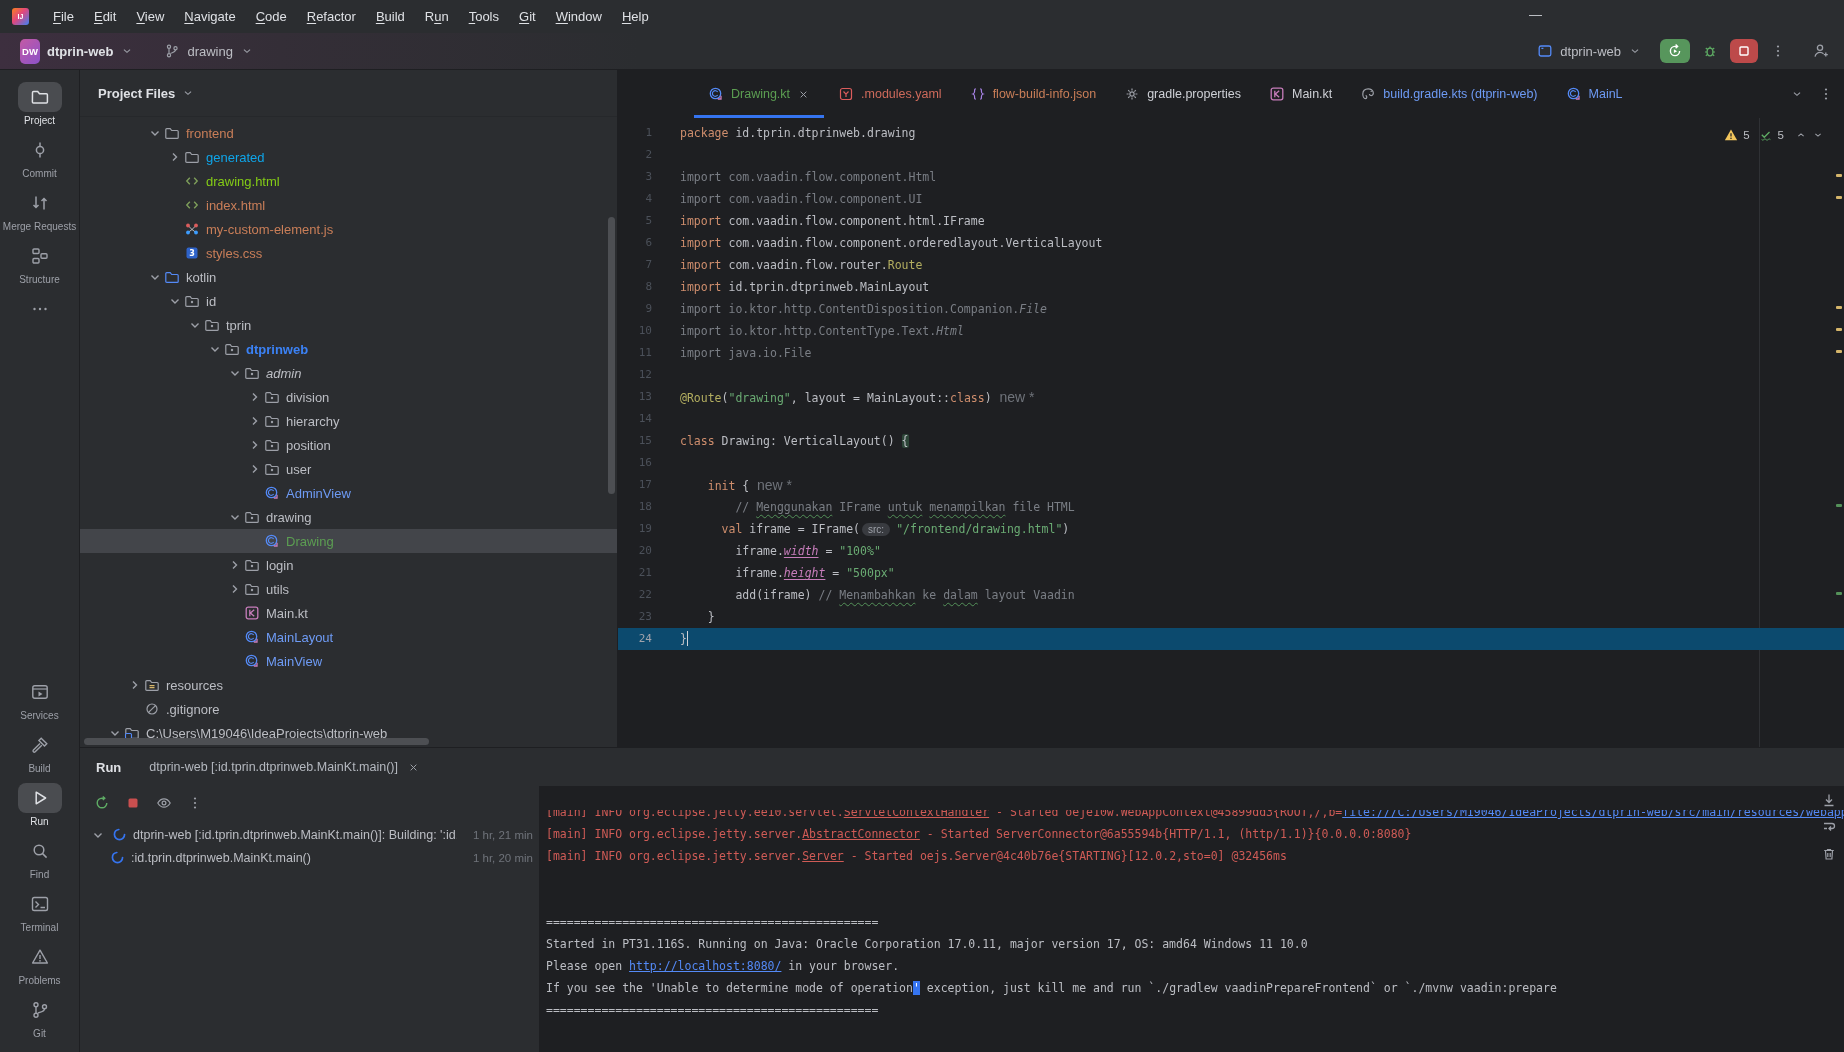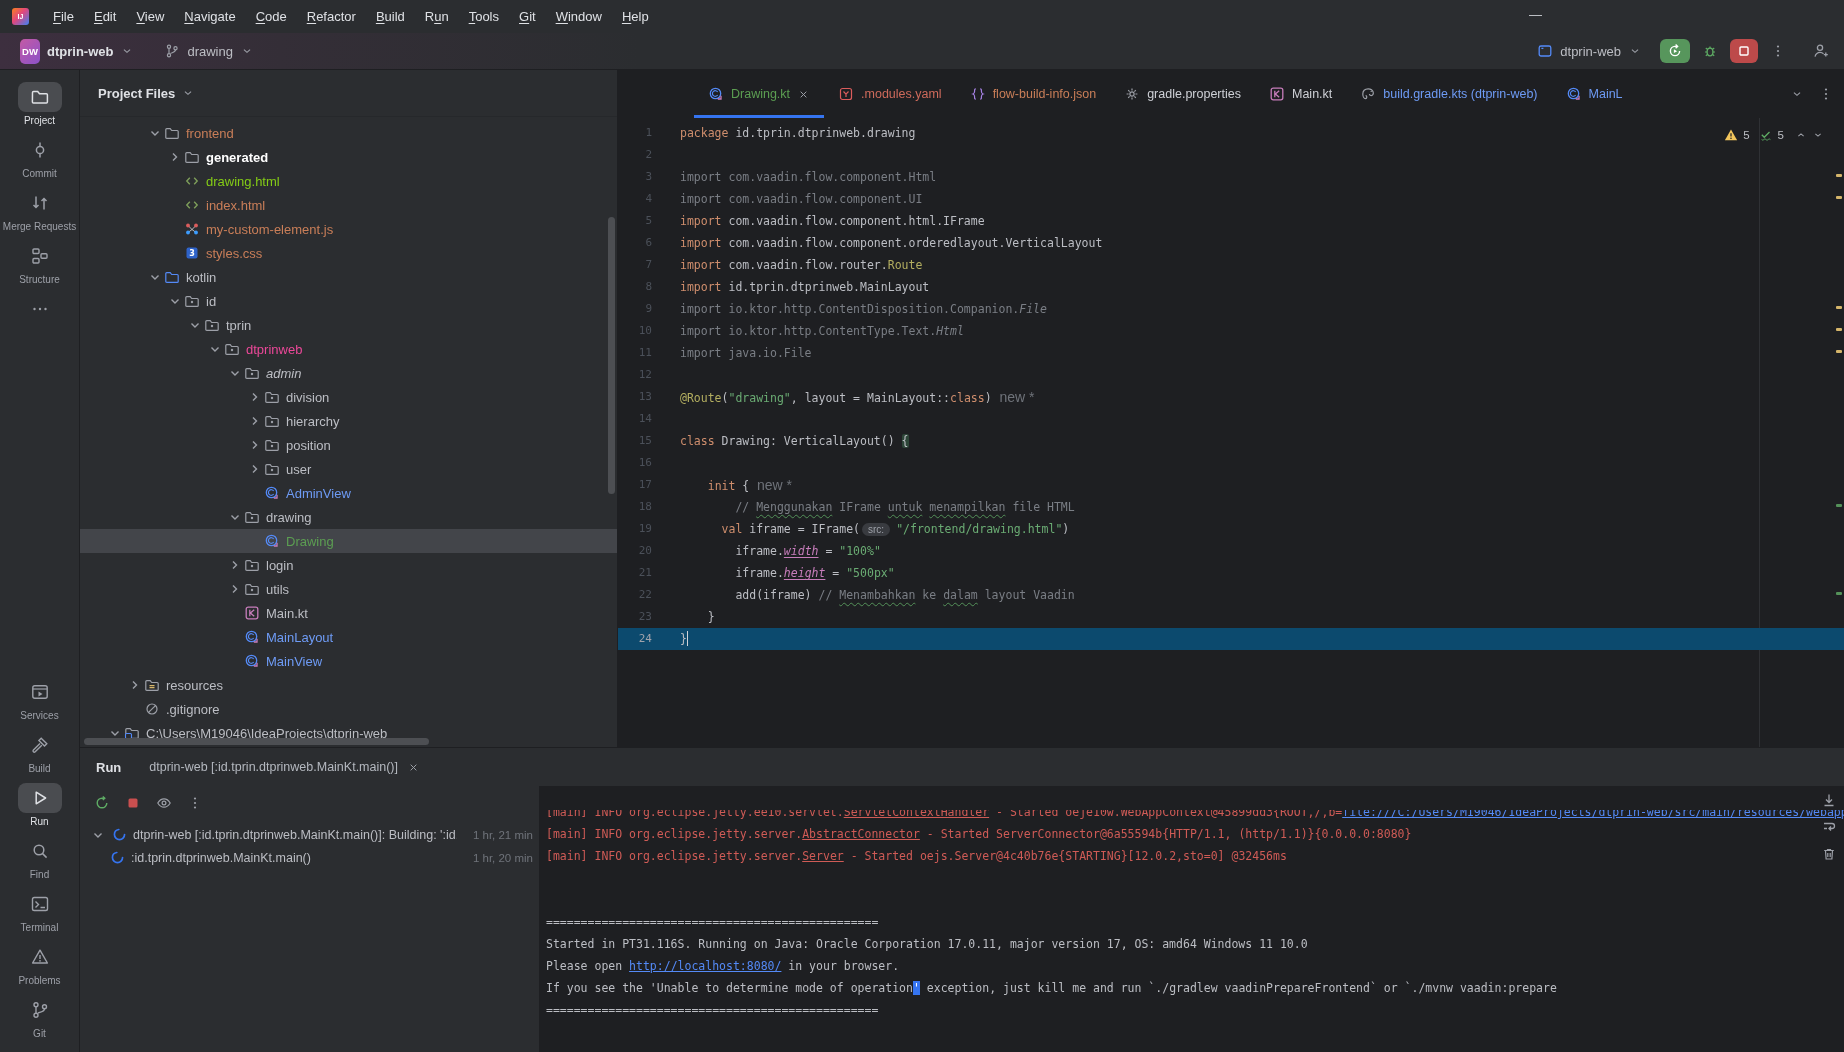--- a/index.html
+++ b/index.html
@@ -398,21 +398,21 @@
                 <span class="t-chev">
                   <svg viewBox="0 0 16 16" width="16" height="16">
                     <path d="m6 4.5 3.5 3.5L6 11.5" fill="none" stroke="#9DA0A8" stroke-width="1.4"></path>
                   </svg>
                 </span>
                 <span class="t-ico" style="color: rgb(157, 160, 168);">
                   <svg viewBox="0 0 16 16" width="16" height="16">
                     <path d="M1.8 4.6c0-.6.4-1 1-1h3.4l1.5 1.9h5.5c.6 0 1 .4 1 1v5.9c0 .6-.4 1-1 1H2.8c-.6 0-1-.4-1-1z" fill="none" stroke="currentColor" stroke-width="1.2"></path>
                   </svg>
                 </span>
-                <span style="color: #ffffff; font-weight: bold;">generated</span>
+                <span style="color: #0ea5e9;">generated</span>
               </div>
               <div class="trow" style="padding-left: 86px;">
                 <span class="t-chev"></span>
                 <span class="t-ico" style="color: rgb(157, 160, 168);">
                   <svg viewBox="0 0 16 16" width="16" height="16">
                     <path d="M5.8 4.8 2.8 8l3 3.2M10.2 4.8l3 3.2-3 3.2" fill="none" stroke="#7E9E5A" stroke-width="1.4"></path>
                   </svg>
                 </span>
                 <span style="color: #84cc16;">drawing.html</span>
               </div>
@@ -494,21 +494,21 @@
                   <svg viewBox="0 0 16 16" width="16" height="16">
                     <path d="m4.5 6.5 3.5 3.5 3.5-3.5" fill="none" stroke="#9DA0A8" stroke-width="1.4"></path>
                   </svg>
                 </span>
                 <span class="t-ico" style="color: rgb(157, 160, 168);">
                   <svg viewBox="0 0 16 16" width="16" height="16">
                     <path d="M1.8 4.6c0-.6.4-1 1-1h3.4l1.5 1.9h5.5c.6 0 1 .4 1 1v5.9c0 .6-.4 1-1 1H2.8c-.6 0-1-.4-1-1z" fill="none" stroke="currentColor" stroke-width="1.2"></path>
                     <circle cx="8" cy="9" r="1.2" fill="currentColor"></circle>
                   </svg>
                 </span>
-                <span style="color: #ec4899;">dtprinweb</span>
+                <span style="color: #3b82f6; font-weight: bold;">dtprinweb</span>
               </div>
               <div class="trow" style="padding-left: 146px;">
                 <span class="t-chev">
                   <svg viewBox="0 0 16 16" width="16" height="16">
                     <path d="m4.5 6.5 3.5 3.5 3.5-3.5" fill="none" stroke="#9DA0A8" stroke-width="1.4"></path>
                   </svg>
                 </span>
                 <span class="t-ico" style="color: rgb(157, 160, 168);">
                   <svg viewBox="0 0 16 16" width="16" height="16">
                     <path d="M1.8 4.6c0-.6.4-1 1-1h3.4l1.5 1.9h5.5c.6 0 1 .4 1 1v5.9c0 .6-.4 1-1 1H2.8c-.6 0-1-.4-1-1z" fill="none" stroke="currentColor" stroke-width="1.2"></path>

